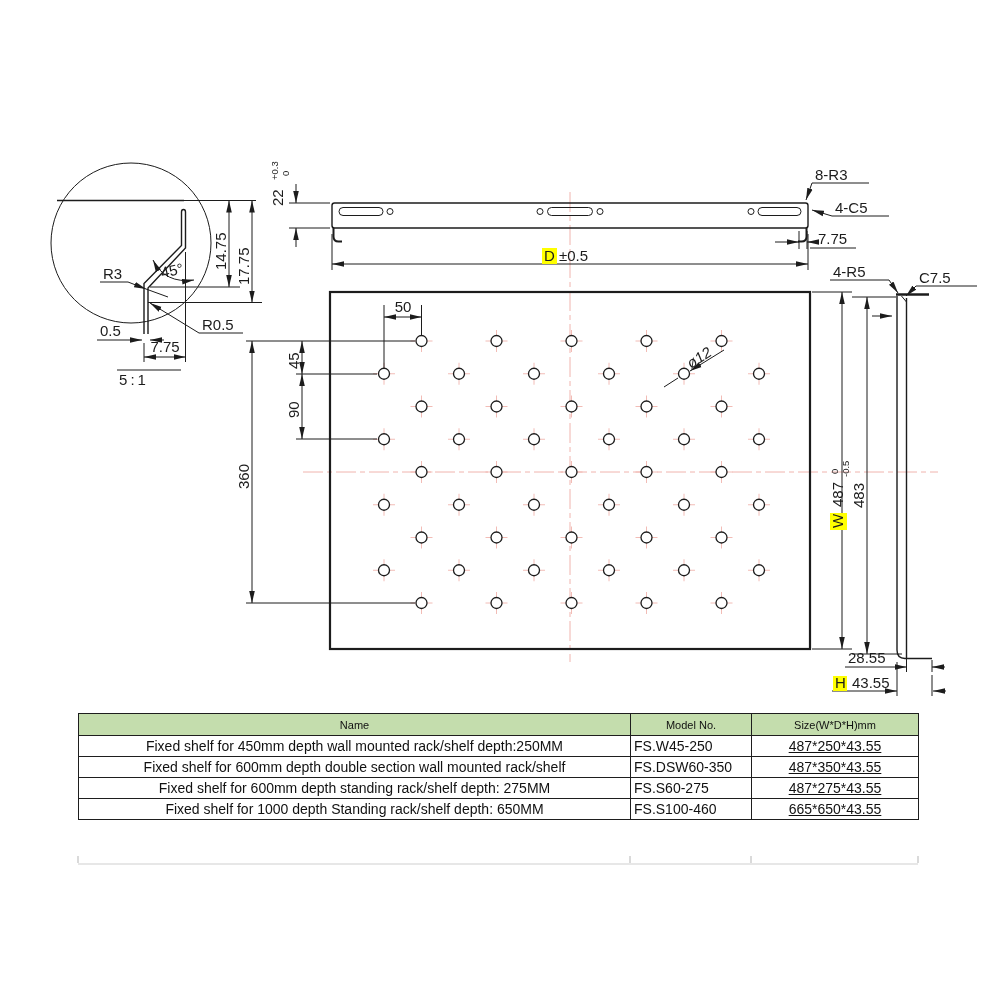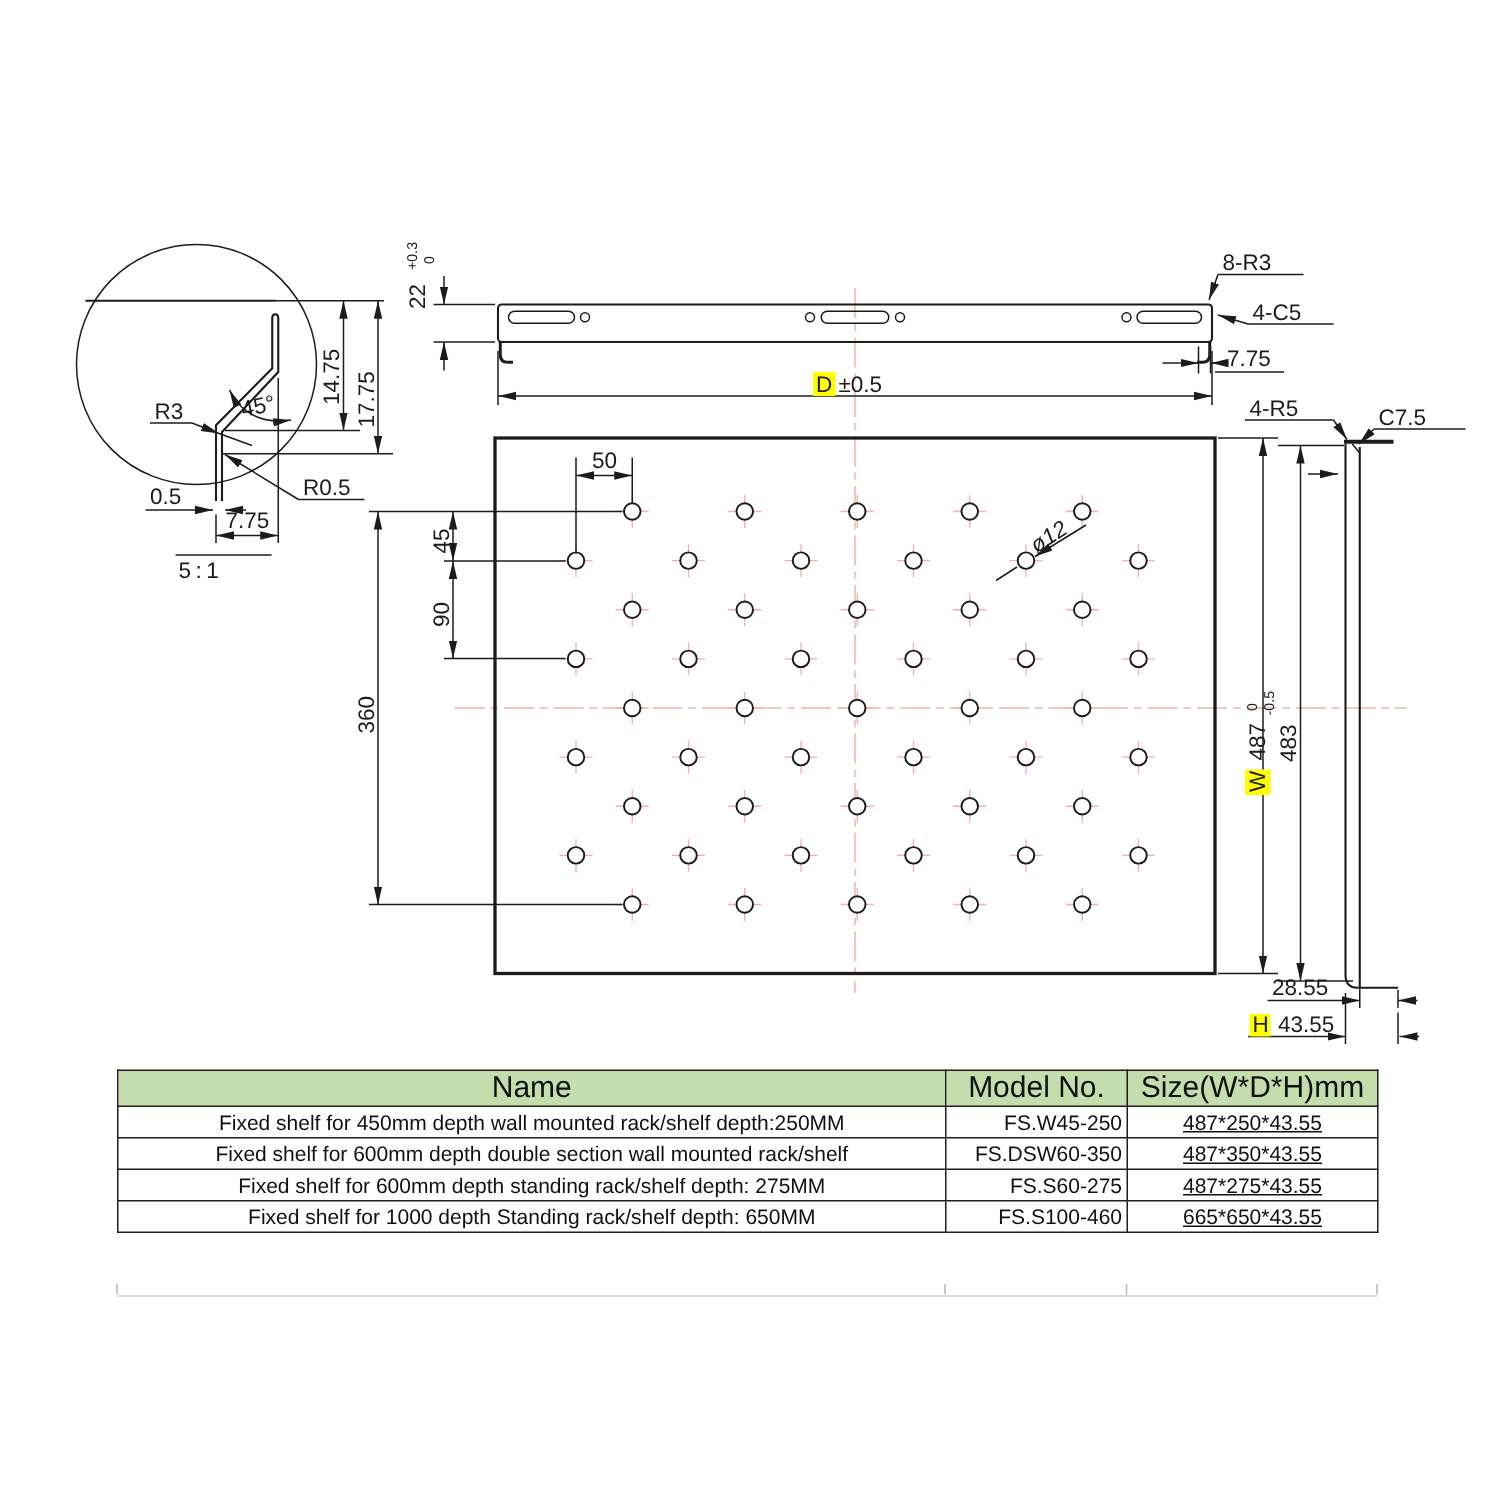--- a/index.html
+++ b/index.html
@@ -21,26 +21,26 @@
   .hole{stroke:var(--line);stroke-width:1.3;fill:#ffffff;}
   .centermark{stroke:var(--centerline);stroke-width:0.9;fill:none;}
   .cl{stroke:var(--centerline);stroke-width:1;fill:none;stroke-dasharray:20 4 5 4;}
   .hl{fill:var(--highlight);}
   .ghost{stroke:#b5b5b5;stroke-width:1;fill:none;}
 
   .spec-table{position:absolute;left:78px;top:713px;width:840px;
       border-collapse:collapse;table-layout:fixed;font-size:14px;color:#111;}
   .spec-table th,.spec-table td{border:1px solid #1e1e1e;overflow:hidden;
       white-space:nowrap;height:20px;padding:0 3px;font-weight:normal;}
-  .spec-table thead th{background:var(--table-green);height:21px;font-size:20px;}
+  .spec-table thead th{background:var(--table-green);height:21px;font-size:11px;}
   .col-name{width:552px;}
   .col-model{width:121px;}
   .col-size{width:167px;}
   .cell-name{text-align:center;}
-  .cell-model{text-align:right;margin-left:48px;}
+  .cell-model{text-align:left;margin-left:48px;}
   .cell-size{text-align:center;text-decoration:underline;}
   .spec-table{border:1.5px solid #111;}
 </style>
 </head>
 <body>
 
 <svg width="1000" height="1000" viewBox="0 0 1000 1000">
   <defs>
     <marker id="ah" viewBox="0 0 12 7" refX="12" refY="3.5" markerWidth="12" markerHeight="7" markerUnits="userSpaceOnUse" orient="auto-start-reverse">
       <path d="M0,0.7 L12,3.5 L0,6.3 Z" fill="#1c1c1c"></path>

